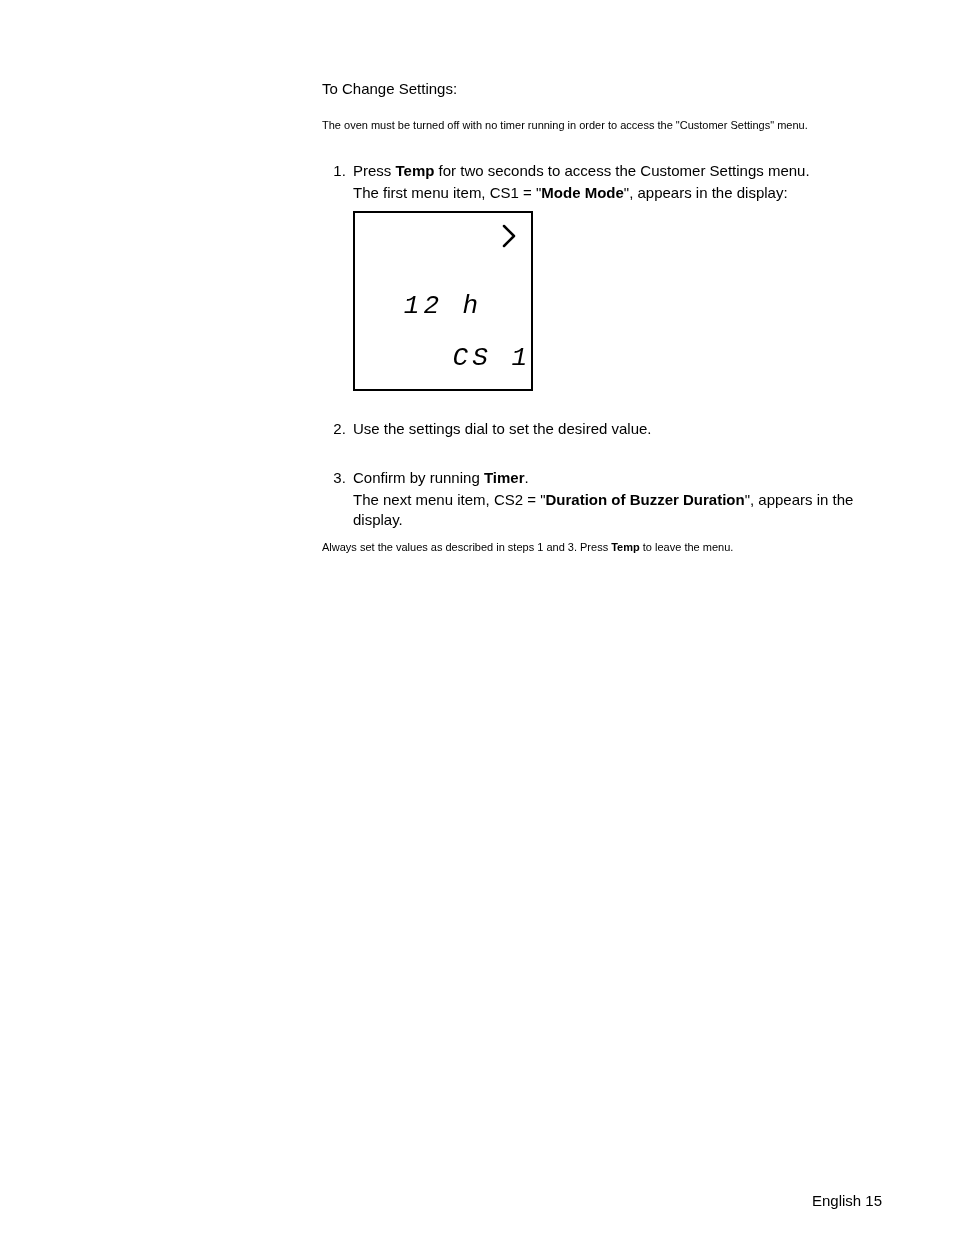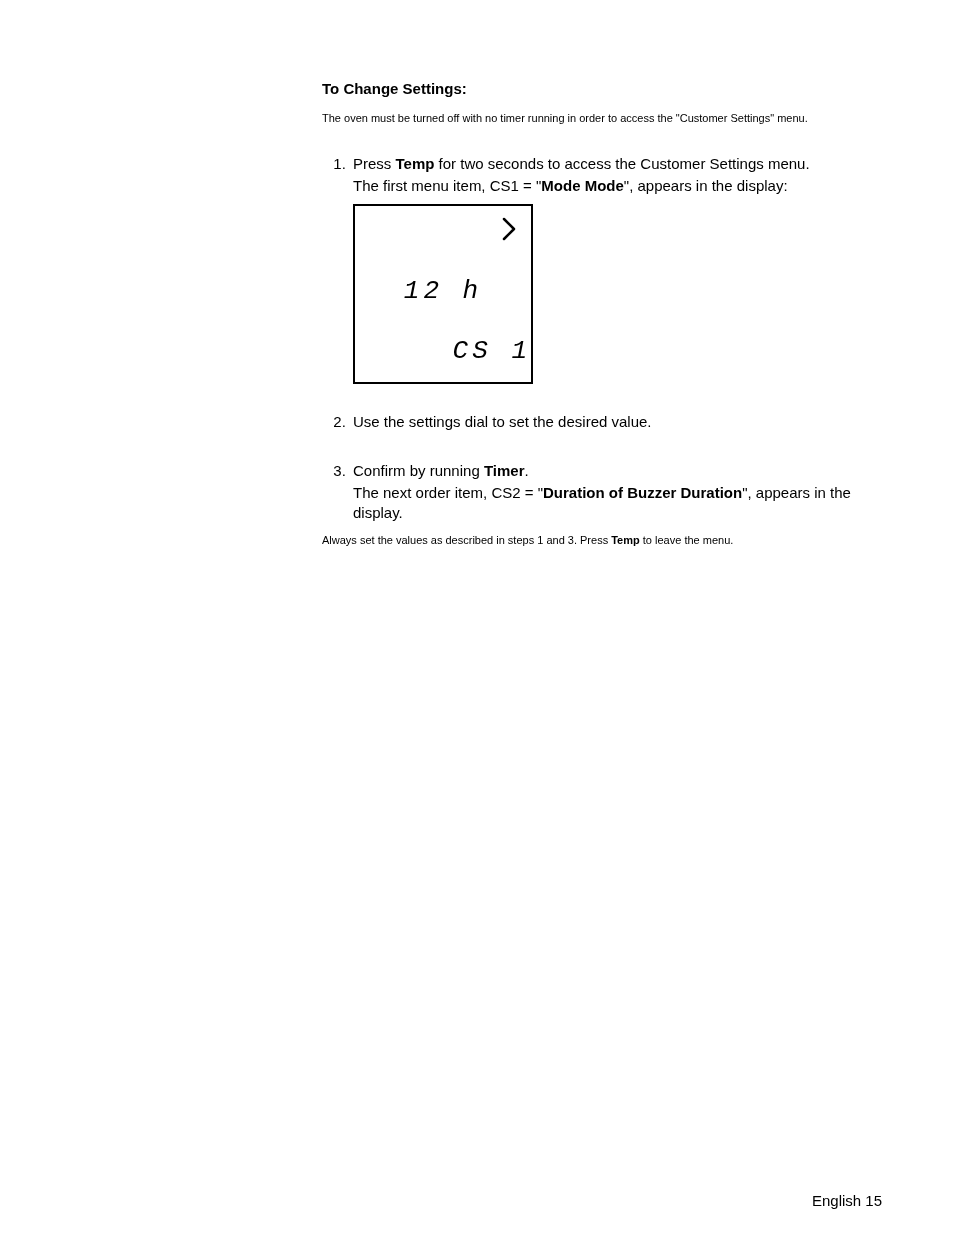--- a/index.html
+++ b/index.html
@@ -1,19 +1,19 @@
 <!DOCTYPE html>
 <html><head>
   <meta charset="utf-8">
   <style>
     * { box-sizing: border-box; margin: 0; padding: 0; }
     html, body { width: 954px; height: 1235px; background: #fff; font-family: Arial, Helvetica, sans-serif; color: #000; }
     .page { position: relative; width: 954px; height: 1235px; }
     .content { position: absolute; left: 322px; top: 80px; width: 560px; }
-    .heading { font-size: 15px; font-weight: bold; margin-bottom: 14px; }
+    .heading { font-size: 15px; font-weight: normal; margin-bottom: 21px; }
     .para { font-size: 11px; line-height: 1.35; margin-bottom: 14px; }
     ol.steps { list-style: decimal; padding-left: 28px; font-size: 15px; line-height: 1.35; }
     ol.steps > li { margin-bottom: 4px; padding-left: 3px; margin-top: 28px; }
     .step-body { margin-top: 2px; margin-bottom: 8px; }
     .b { font-weight: bold; }
     .display-fig {
       margin: 8px 0 14px 0;
       width: 180px;
       height: 180px;
       border: 2px solid #000;
@@ -26,21 +26,21 @@
     .display-fig .line1, .display-fig .line2 {
       position: absolute;
       left: 0; right: 0;
       text-align: center;
       font-family: "Courier New", monospace;
       font-style: italic;
       font-size: 26px;
       letter-spacing: 4px;
       font-weight: 500;
     }
-    .display-fig .line1 { top: 68px; }
+    .display-fig .line1 { top: 76px; }
     .display-fig .line2 { top: 128px; text-align: right; }
     .footer {
       position: absolute;
       right: 72px;
       bottom: 26px;
       font-size: 15px;
     }
   </style>
 </head>
 <body>
@@ -70,21 +70,21 @@
         </div>
       </li>
 
       <li>
         <span>Use the settings dial to set the desired value.</span>
       </li>
 
       <li>
         <span>Confirm by running </span><span class="b">Timer</span><span>.</span>
         <div class="step-body">
-          <span>The next order item, CS2 = "</span><span class="b">Duration of Buzzer Duration</span><span>", appears in the display.</span>
+          <span>The next menu item, CS2 = "</span><span class="b">Duration of Buzzer Duration</span><span>", appears in the display.</span>
         </div>
       </li>
     </ol>
 
     <div class="para" style="margin-top:10px;">
       <span>Always set the values as described in steps 1 and 3. Press </span><span class="b">Temp</span><span> to leave the menu.</span>
     </div>
 
   </div>
 

